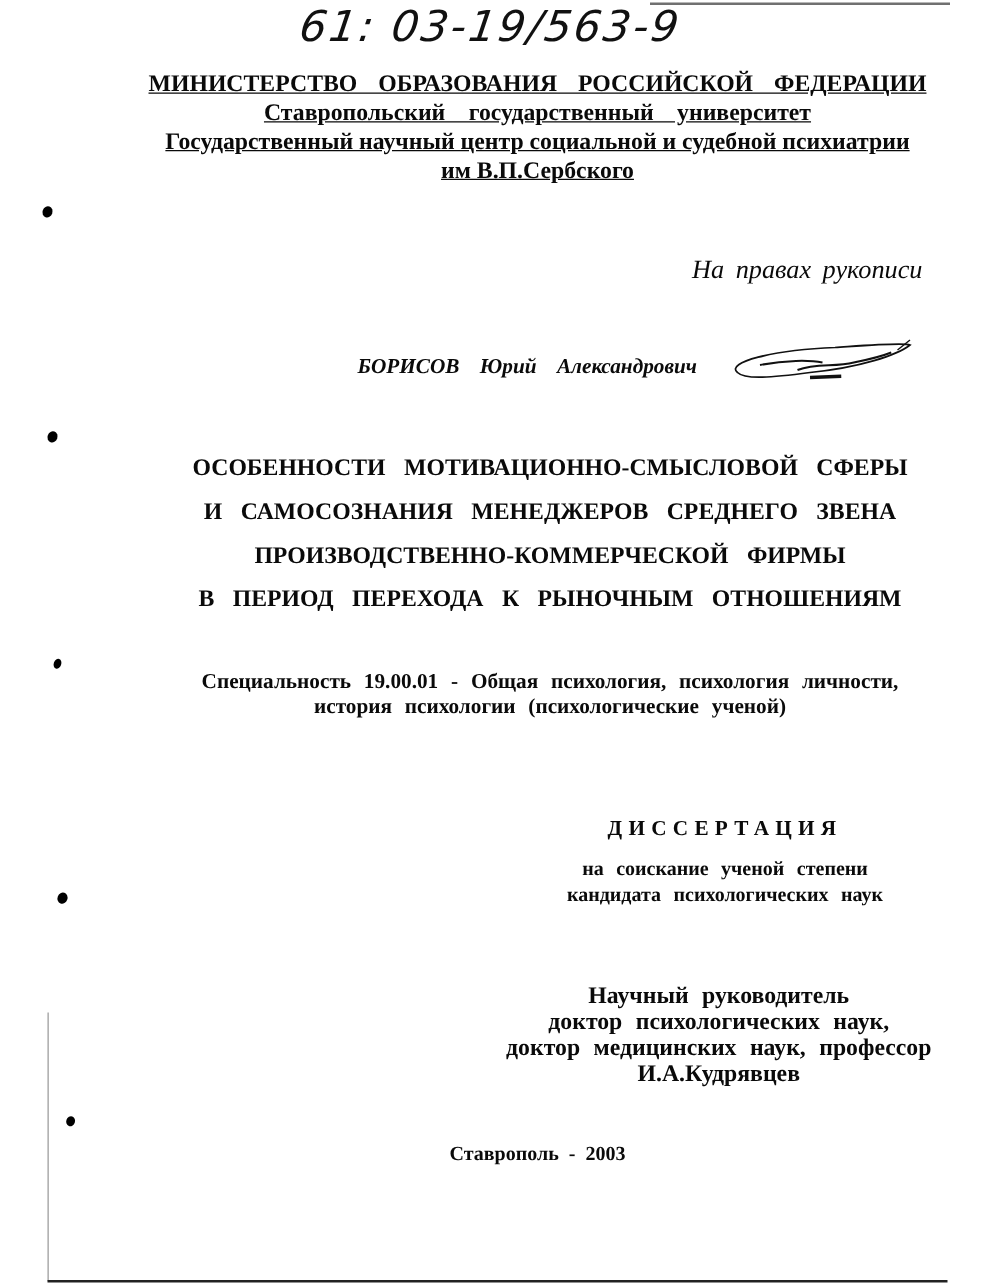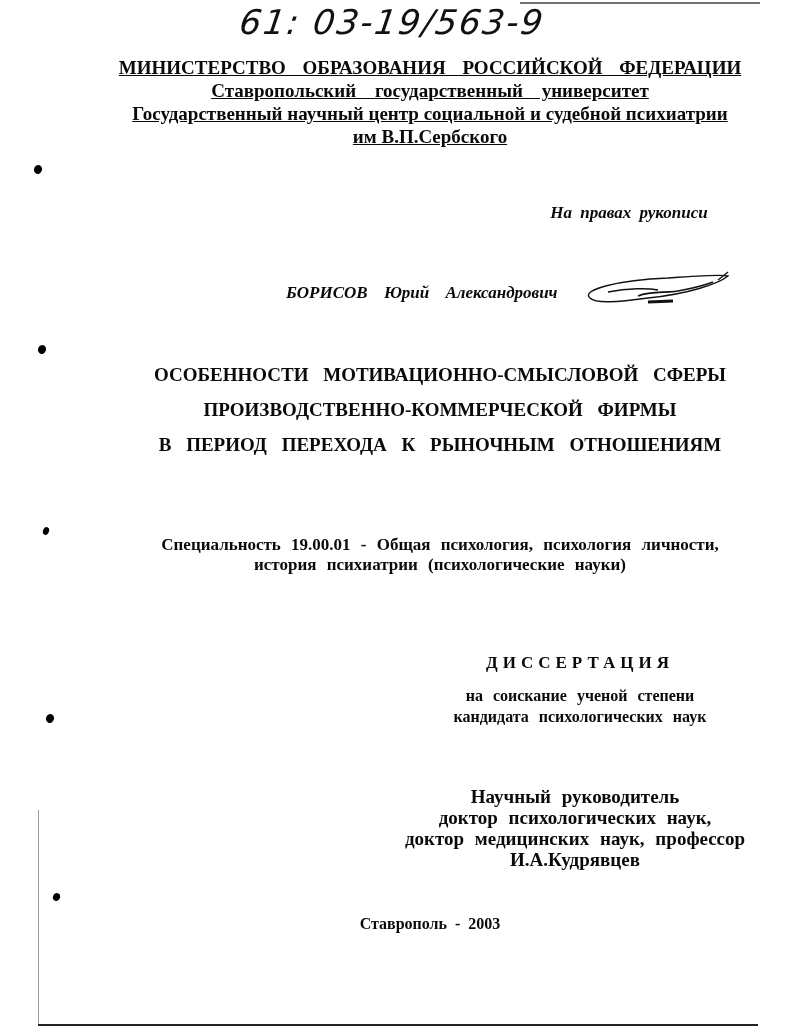--- a/index.html
+++ b/index.html
@@ -51,23 +51,23 @@
       text-decoration: underline;
     }
     .header div { white-space: nowrap; }
     .header .ministry { word-spacing: 12px; }
     .header .univ { word-spacing: 14px; }
 
     .manuscript-note {
       left: 520px;
       top: 203px;
       width: 218px;
-      text-align: center;
-      font-size: 17px;
-      font-weight: bold;
+      text-align: right;
+      font-size: 21px;
+      font-weight: normal;
       font-style: italic;
       word-spacing: 4px;
     }
 
     .author-row {
       left: 286px;
       top: 283px;
       font-size: 17px;
       font-weight: bold;
       font-style: italic;
@@ -195,27 +195,28 @@
 </div>
 <svg class="abs signature" viewBox="0 0 156 46">
   <path d="M12 30 C 2 22, 40 12, 90 10 C 120 8, 145 6, 150 8 C 140 16, 110 26, 70 30 C 40 34, 18 36, 12 30 Z" fill="none" stroke="#111" stroke-width="1.4"></path>
   <path d="M30 24 C 50 20, 70 20, 80 22 M 60 28 C 75 22, 90 26, 105 22 C 115 20, 125 18, 135 14" fill="none" stroke="#111" stroke-width="1.6"></path>
   <path d="M140 12 L 150 4" fill="none" stroke="#111" stroke-width="1.2"></path>
   <path d="M70 34 L 95 33" fill="none" stroke="#111" stroke-width="3"></path>
 </svg>
 
 <div class="abs title center">
   <div>ОСОБЕННОСТИ МОТИВАЦИОННО-СМЫСЛОВОЙ СФЕРЫ</div>
+  <div>И САМОСОЗНАНИЯ МЕНЕДЖЕРОВ СРЕДНЕГО ЗВЕНА</div>
   <div>ПРОИЗВОДСТВЕННО-КОММЕРЧЕСКОЙ ФИРМЫ</div>
   <div>В ПЕРИОД ПЕРЕХОДА К РЫНОЧНЫМ ОТНОШЕНИЯМ</div>
 </div>
 
 <div class="abs specialty center">
   <div>Специальность 19.00.01 - Общая психология, психология личности,</div>
-  <div>история психиатрии (психологические науки)</div>
+  <div>история психологии (психологические ученой)</div>
 </div>
 
 <div class="abs dissertation center">ДИССЕРТАЦИЯ</div>
 <div class="abs degree center">
   <div>на соискание ученой степени</div>
   <div>кандидата психологических наук</div>
 </div>
 
 <div class="abs advisor center">
   <div>Научный руководитель</div>

